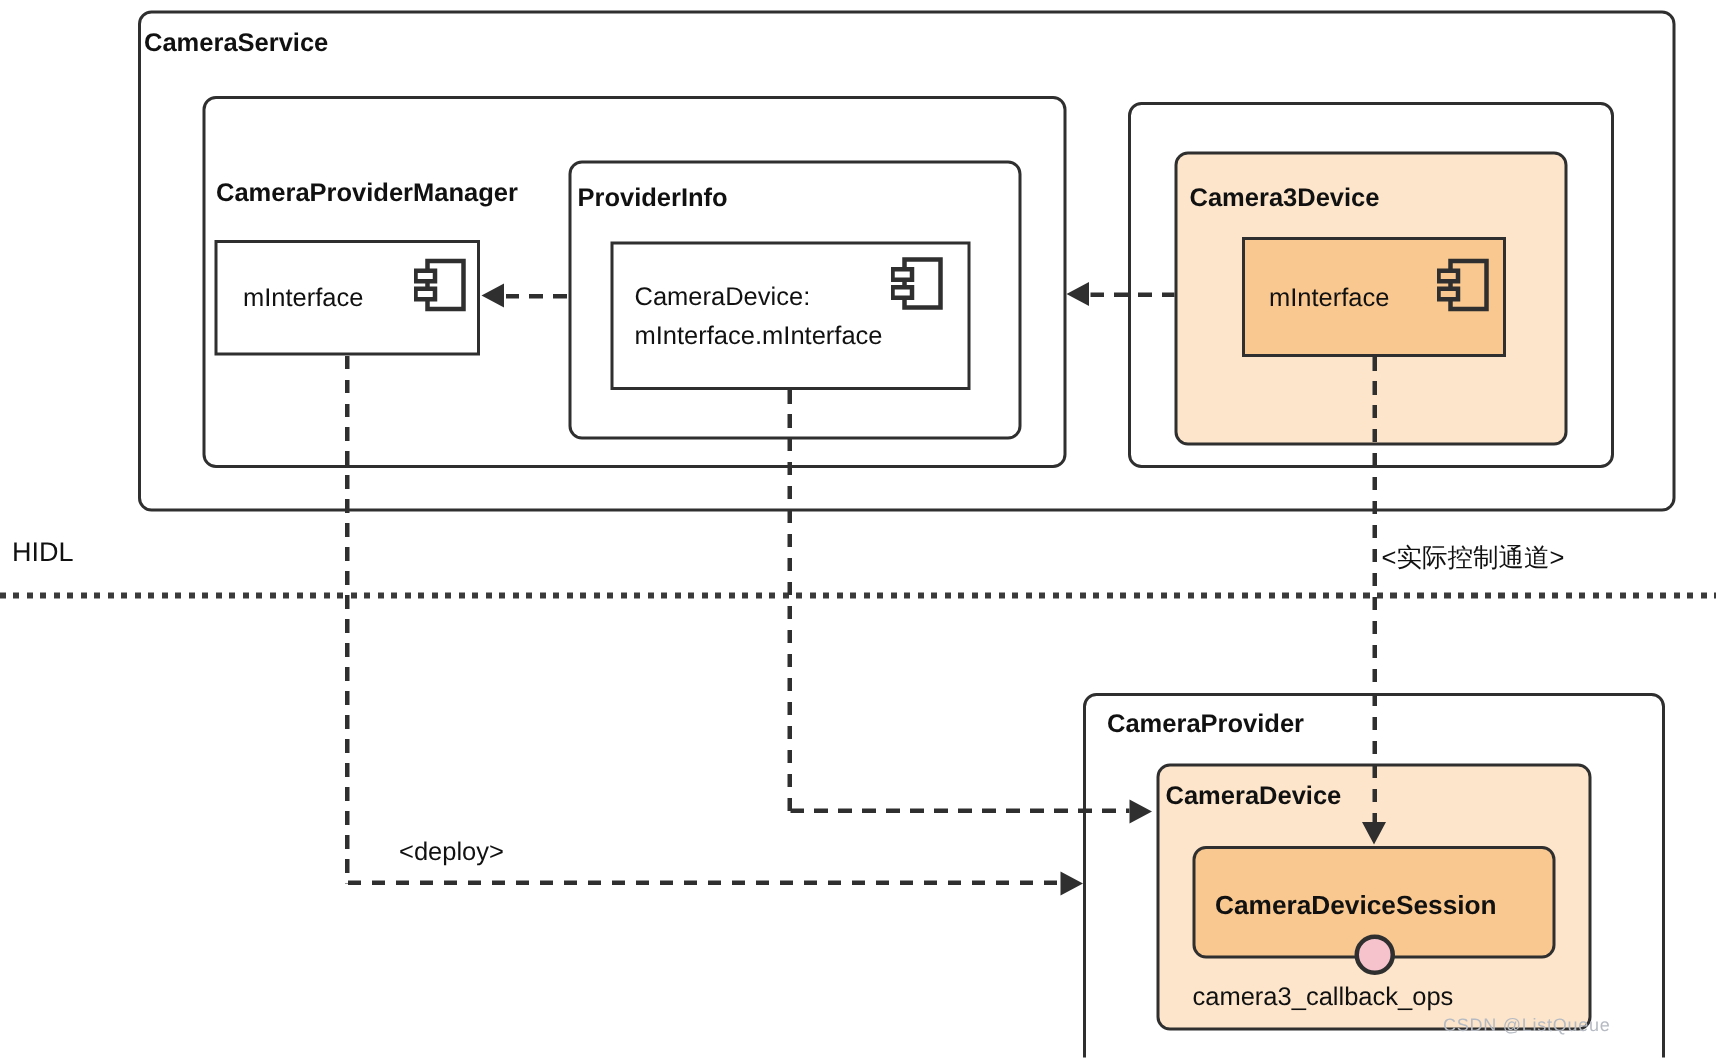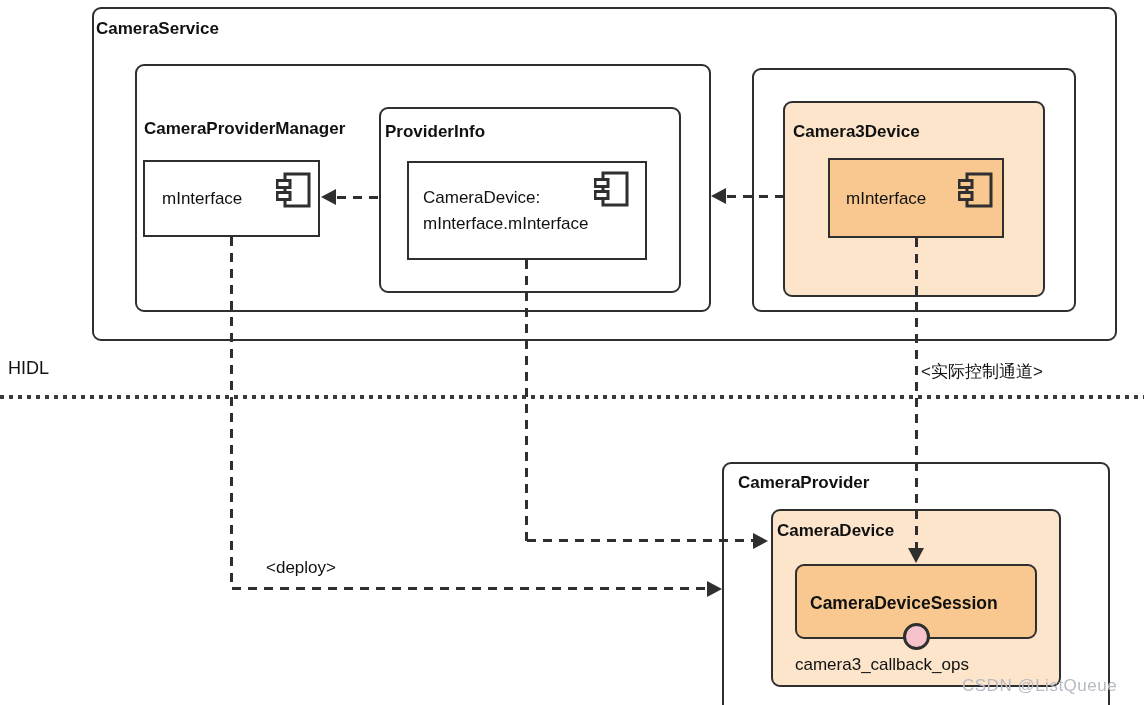--- a/index.html
+++ b/index.html
@@ -20,21 +20,21 @@
   .peach-dark{background:var(--peach-dark);}
   .dash-h{position:absolute;height:3px;background:repeating-linear-gradient(90deg,var(--border) 0 9px,transparent 9px 16px);}
   .dash-v{position:absolute;width:3px;background:repeating-linear-gradient(180deg,var(--border) 0 9px,transparent 9px 16px);}
   .tri{position:absolute;width:0;height:0;}
   .tri-left{border-top:8px solid transparent;border-bottom:8px solid transparent;border-right:15px solid var(--border);}
   .tri-right{border-top:8px solid transparent;border-bottom:8px solid transparent;border-left:15px solid var(--border);}
   .tri-down{border-left:8px solid transparent;border-right:8px solid transparent;border-top:15px solid var(--border);}
   .comp-icon{position:absolute;}
   .dotted-line{position:absolute;height:4px;background:repeating-linear-gradient(90deg,#3a3a3a 0 4px,transparent 4px 9px);}
   .lollipop{position:absolute;width:27px;height:27px;border:3px solid var(--border);border-radius:50%;background:var(--pink);}
-  .watermark{position:absolute;font-size:17px;color:var(--watermark);letter-spacing:0.5px;}
+  .watermark{position:absolute;font-size:12px;color:var(--watermark);letter-spacing:0.5px;}
 </style>
 </head>
 <body>
 
 <div class="stage">
 
   <div class="box rounded" style="left:92px;top:7px;width:1025px;height:334px;"></div>
   <div class="title" style="left:96px;top:19px;">CameraService</div>
 
   <div class="box rounded" style="left:135px;top:64px;width:576px;height:248px;"></div>

